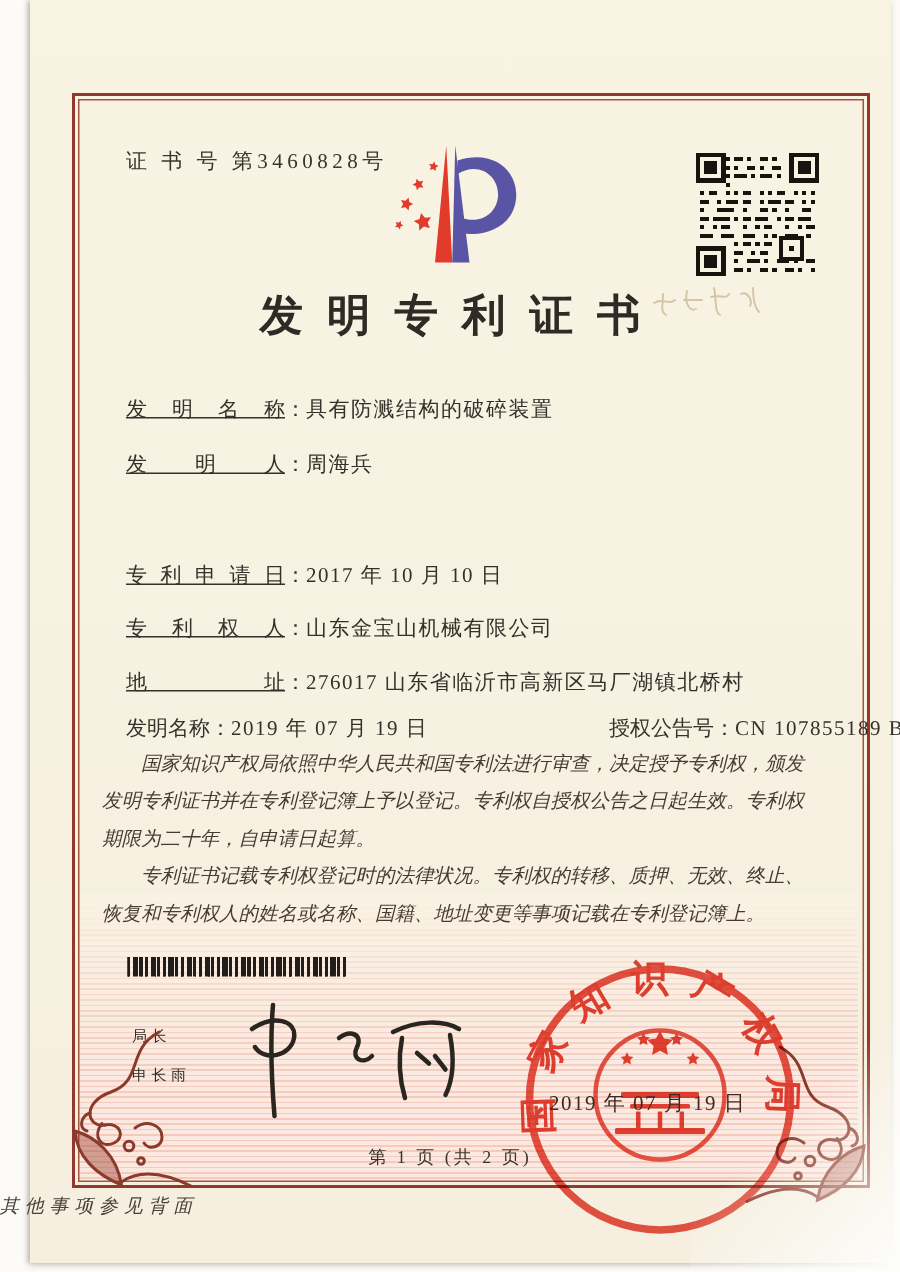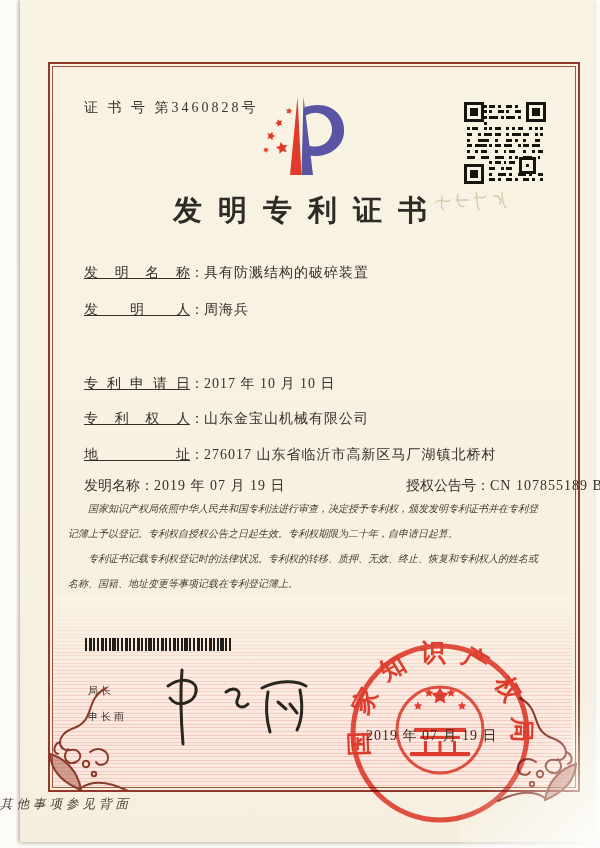--- a/index.html
+++ b/index.html
@@ -23,21 +23,21 @@
   
   .certno{position:absolute;left:84px;top:99px;font-size:14px;letter-spacing:3px;color:#3a332c;z-index:3;text-align:center;}
   .title{position:absolute;left:0;top:191px;width:600px;text-align:center;font-size:29px;
          font-weight:600;letter-spacing:16px;padding-left:16px;box-sizing:border-box;color:#2e2a25;z-index:3;}
   .row{position:absolute;left:84px;width:470px;font-size:14px;color:#35302a;z-index:3;white-space:nowrap;}
   .flabel{display:inline-block;width:106px;text-align:justify;text-align-last:justify;vertical-align:top;text-decoration:underline;}
   .colon{display:inline-block;width:14px;}
   .fvalue{letter-spacing:1px;}
   .grant-right{position:absolute;left:322px;top:0;white-space:nowrap;}
   .paras{position:absolute;left:68px;top:496px;width:474px;z-index:3;color:#473c32;
-         font-size:10px;line-height:25px;font-style:italic;}
+         font-size:13px;line-height:25px;font-style:italic;}
   .paras p{margin:0;text-indent:2em;}
   
   .barcode{position:absolute;left:85px;top:638px;width:146px;height:13px;z-index:3;
          background-image:repeating-linear-gradient(90deg,#201d1a 0 2px,transparent 2px 4px),
                           repeating-linear-gradient(90deg,#201d1a 0 1px,transparent 1px 6px),
                           repeating-linear-gradient(90deg,#201d1a 0 1px,transparent 1px 9px);}
   .director{position:absolute;left:88px;top:684px;z-index:3;font-size:10px;letter-spacing:3px;color:#2f2a25;}
   .director div{margin-bottom:12px;}
   .sig{position:absolute;left:150px;top:656px;z-index:4;}
   .seal{position:absolute;left:345px;top:638px;z-index:5;mix-blend-mode:multiply;opacity:.95;}
@@ -187,20 +187,21 @@
       <rect x="69" y="90" width="52" height="4" rx="1"></rect>
       <rect x="75" y="98" width="40" height="3" rx="1"></rect>
       <rect x="79" y="103" width="3" height="11"></rect>
       <rect x="93.5" y="103" width="3" height="11"></rect>
       <rect x="108" y="103" width="3" height="11"></rect>
       <rect x="65" y="114" width="60" height="4" rx="1"></rect>
     </g>
   </svg>
   <div class="sealdate">2019 年 07 月 19 日</div>
 
+  <div class="pageinfo">第 1 页 (共 2 页)</div>
   <div class="footnote">其他事项参见背面</div>
 
   <svg class="flourish fl-left" width="100" height="110" viewBox="0 0 100 110">
     <g id="flr" stroke="#8a3a2b" stroke-width="2" fill="none" stroke-linecap="round">
       <path d="M72,2 C50,14 62,34 40,42 C20,49 24,66 36,64"></path>
       <path d="M36,64 c10,-2 14,8 6,12 c-8,4 -15,-4 -8,-13"></path>
       <path d="M16,68 C30,72 44,84 47,104 C30,97 17,85 16,68 Z" fill="#9c4334" fill-opacity=".45"></path>
       <path d="M47,102 C60,93 76,96 94,105"></path>
       <path d="M26,56 c-6,2 -8,10 -2,12"></path>
       <circle cx="52" cy="78" r="3.2"></circle>

